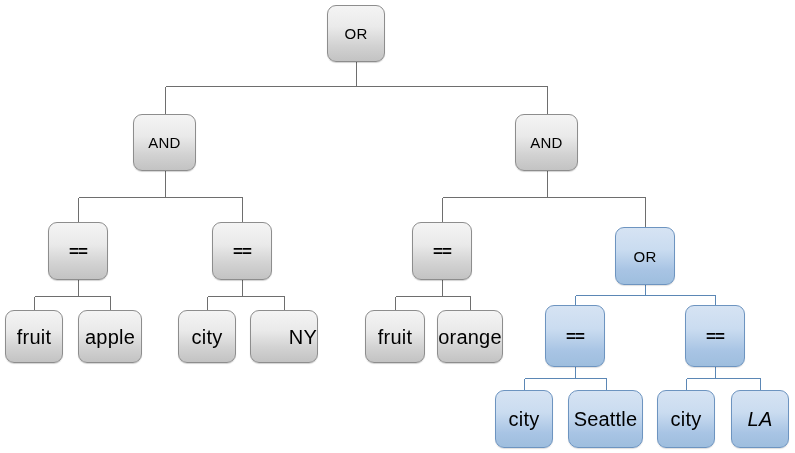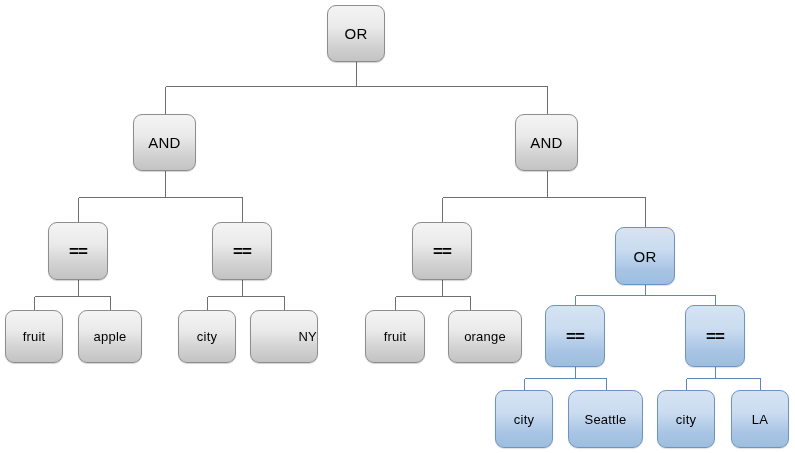--- a/index.html
+++ b/index.html
@@ -40,21 +40,21 @@
     background: linear-gradient(to bottom, #f4f4f4 0%, #eaeaea 38%, #d2d2d2 72%, #c3c3c3 100%);
     box-shadow: 0 1px 1px rgba(0,0,0,0.18);
   }
   .node.blue {
     border: 1px solid #6d94c0;
     background: linear-gradient(to bottom, #d6e3f3 0%, #cadcf0 38%, #a8c4e4 75%, #9ebede 100%);
     box-shadow: 0 1px 1px rgba(0,0,0,0.13);
   }
   .node .label {
     pointer-events: none;
-    font-size: 13px;
+    font-size: 20px;
     letter-spacing: 0.2px;
   }
   .node.op .label {
     font-size: 15px;
     text-align: center;
   }
   .node.eq .label {
     font-size: 17px;
     font-weight: bold;
     letter-spacing: -1px;
@@ -131,34 +131,34 @@
     </div>
     <div class="node gray leaf" style="left: 178px; top: 310px; width: 58px; height: 53px;">
       <span class="label">city</span>
     </div>
     <div class="node gray leaf" style="left: 250px; top: 310px; width: 68px; height: 53px; justify-content: flex-end;">
       <span class="label">NY</span>
     </div>
     <div class="node gray leaf" style="left: 365px; top: 310px; width: 60px; height: 53px;">
       <span class="label">fruit</span>
     </div>
-    <div class="node gray leaf" style="left: 448px; top: 310px; width: 74px; height: 53px; justify-content: center;">
+    <div class="node gray leaf" style="left: 437px; top: 310px; width: 66px; height: 53px; justify-content: center;">
       <span class="label">orange</span>
     </div>
     <div class="node blue eq" style="left: 545px; top: 305px; width: 60px; height: 62px;">
       <span class="label">==</span>
     </div>
     <div class="node blue eq" style="left: 685px; top: 305px; width: 60px; height: 62px;">
       <span class="label">==</span>
     </div>
     <div class="node blue leaf" style="left: 495px; top: 390px; width: 58px; height: 58px;">
       <span class="label">city</span>
     </div>
     <div class="node blue leaf" style="left: 568px; top: 390px; width: 75px; height: 58px; border-radius: 10px;">
       <span class="label">Seattle</span>
     </div>
     <div class="node blue leaf" style="left: 657px; top: 390px; width: 58px; height: 58px;">
       <span class="label">city</span>
     </div>
-    <div class="node blue leaf" style="left: 731px; top: 390px; width: 58px; height: 58px;">
+    <div class="node blue leaf" style="left: 731px; top: 390px; width: 58px; height: 58px; font-style: italic;">
       <span class="label">LA</span>
     </div>
   </div>
 
 </body></html>

